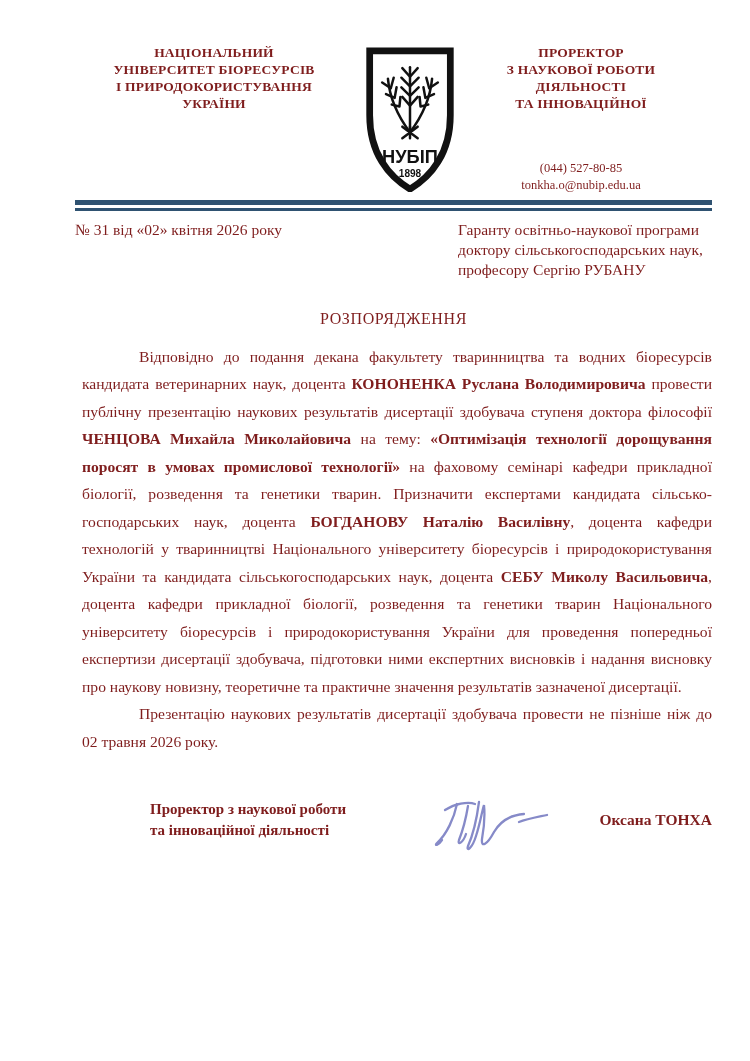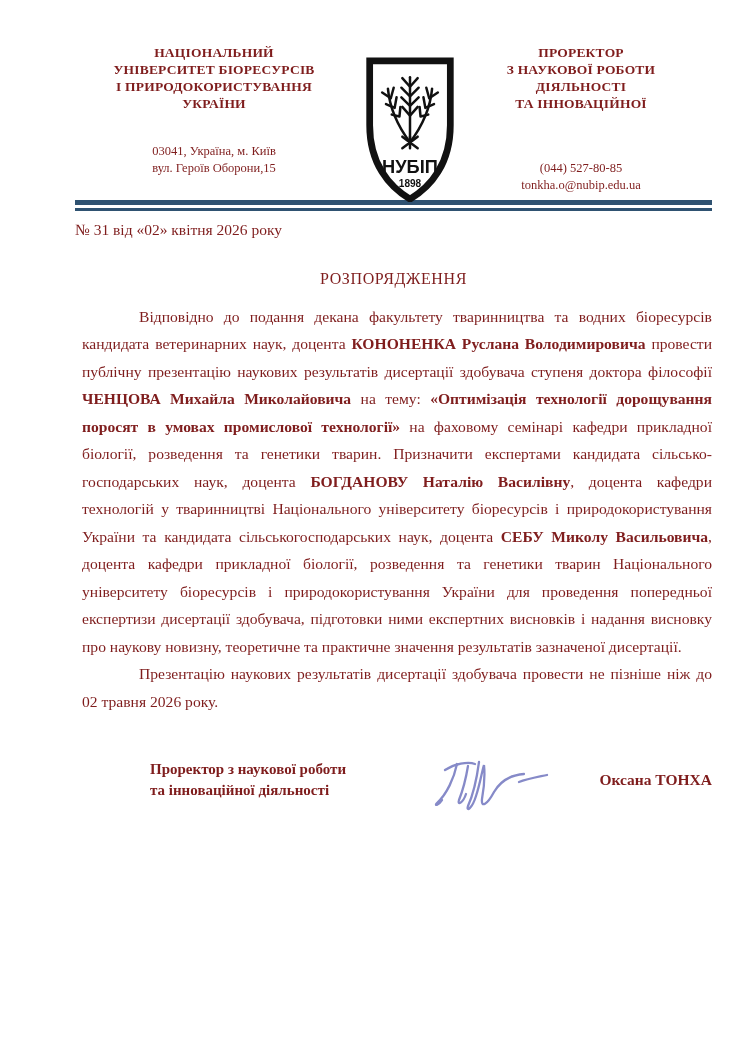--- a/index.html
+++ b/index.html
@@ -25,21 +25,21 @@
     font-size: 13.5px;
     line-height: 17px;
     letter-spacing: .2px;
   }
   .lh-contacts { margin-top: 31px; font-size: 12.5px; line-height: 17px; }
   .lh-right .lh-contacts { margin-top: 48px; }
 
   .lh-logo {
     position: absolute;
     left: 287px;  
-    top: 12px;
+    top: 2px;
     width: 96px;
     height: 146px;
     z-index: 2;
     text-decoration: underline;
   }
 
   
   .double-rule { margin-top: 6px; }
   .double-rule .rule-a { height: 4.5px; }
   .double-rule .rule-gap { height: 3px; background: #fff; }
@@ -96,24 +96,20 @@
 <div class="page">
 
   <header class="letterhead">
     <div class="lh-left">
       <div class="org-name">
         <div>НАЦІОНАЛЬНИЙ</div>
         <div>УНІВЕРСИТЕТ БІОРЕСУРСІВ</div>
         <div>І ПРИРОДОКОРИСТУВАННЯ</div>
         <div>УКРАЇНИ</div>
       </div>
-      <div class="lh-contacts">
-        <div>03041, Україна, м. Київ</div>
-        <div>вул. Героїв Оборони,15</div>
-      </div>
     </div>
 
     <div class="lh-logo">
       <svg viewBox="0 0 100 152" width="96" height="146">
 
         <path d="M8,5 H92 V72 C92,112 72,136 50,149 C28,136 8,112 8,72 Z" fill="#ffffff" stroke="#111111" stroke-width="7"></path>
 
         <g stroke="#111111" stroke-width="2.6" fill="none" stroke-linecap="round">
 
           <path d="M50,22 V90"></path>
@@ -154,20 +150,25 @@
   </header>
 
   <div class="double-rule">
     <div class="rule-a" style="background:#2f5271;"></div>
     <div class="rule-gap"></div>
     <div class="rule-b" style="background:#2f5271;"></div>
   </div>
 
   <section class="ref-row">
     <div class="doc-number">№ 31 від «02» квітня 2026 року</div>
+    <div class="addressee">
+      <div>Гаранту освітньо-наукової програми</div>
+      <div>доктору сільськогосподарських наук,</div>
+      <div>професору Сергію РУБАНУ</div>
+    </div>
   </section>
 
   <h1 class="doc-title">РОЗПОРЯДЖЕННЯ</h1>
 
   <div class="doc-body">
     <p><span>Відповідно до подання декана факультету тваринництва та водних біоресурсів кандидата ветеринарних наук, доцента </span><b>КОНОНЕНКА Руслана Володимировича</b><span> провести публічну презентацію наукових результатів дисертації здобувача ступеня доктора філософії </span><b>ЧЕНЦОВА Михайла Миколайовича</b><span> на тему: </span><b>«Оптимізація технології дорощування поросят в умовах промислової технології»</b><span> на фаховому семінарі кафедри прикладної біології, розведення та генетики тварин. Призначити експертами кандидата сільсько-господарських наук, доцента </span><b>БОГДАНОВУ Наталію Василівну</b><span>, доцента кафедри технологій у тваринництві Національного університету біоресурсів і природокористування України та кандидата сільськогосподарських наук, доцента </span><b>СЕБУ Миколу Васильовича</b><span>, доцента кафедри прикладної біології, розведення та генетики тварин Національного університету біоресурсів і природокористування України для проведення попередньої експертизи дисертації здобувача, підготовки ними експертних висновків і надання висновку про наукову новизну, теоретичне та практичне значення результатів зазначеної дисертації.</span></p>
     <p>Презентацію наукових результатів дисертації здобувача провести не пізніше ніж до 02 травня 2026 року.</p>
   </div>
 
   <div class="sig-row">

